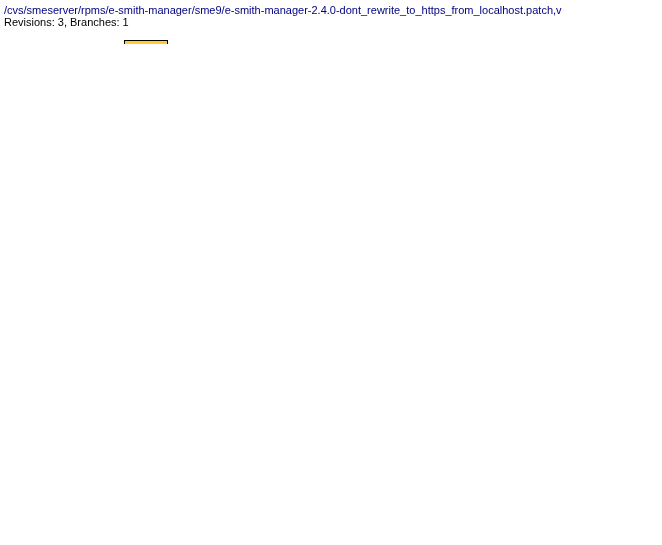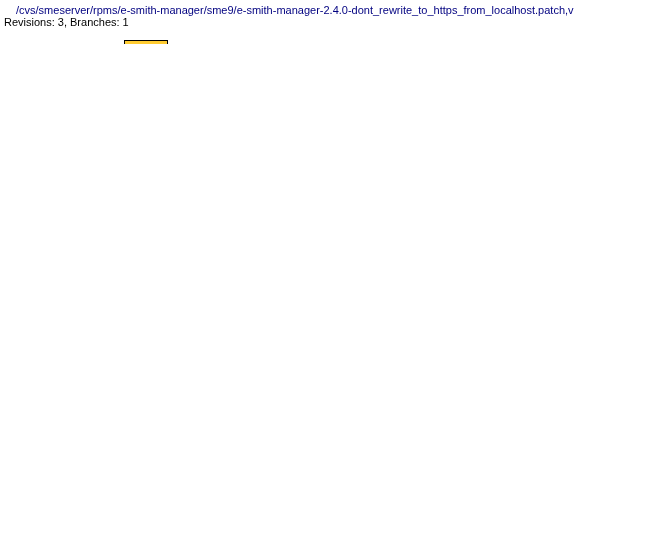--- a/index.html
+++ b/index.html
@@ -8,21 +8,20 @@
     font-family: Arial, Helvetica, sans-serif;
     font-size: 11px;
     background: #ffffff;
     width: 662px;
     box-sizing: border-box;
   }
   .header-path {
     font-size: 11px;
     color: #000080;
     font-family: Arial, Helvetica, sans-serif;
-    margin-left: 12px;
   }
   .header-info {
     font-size: 11px;
     color: #000;
     margin-bottom: 12px;
   }
   .graph {
     position: relative;
     width: 654px;
   }

